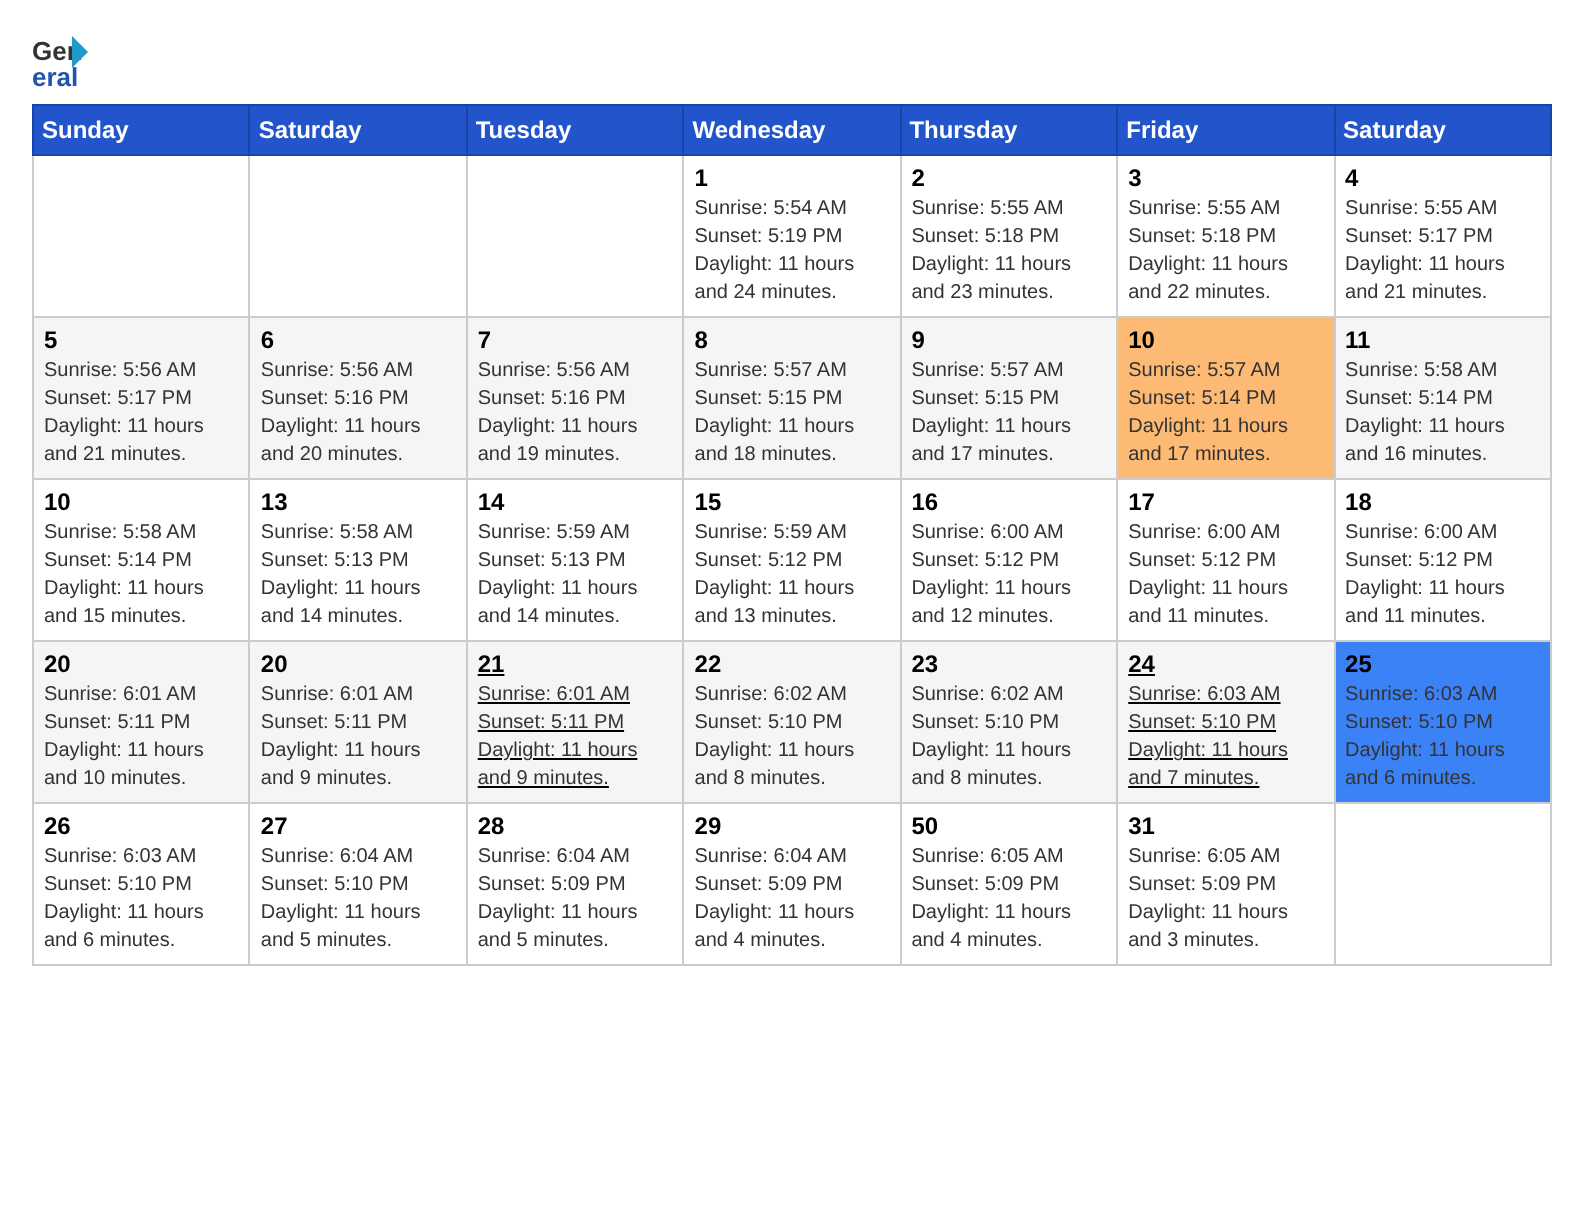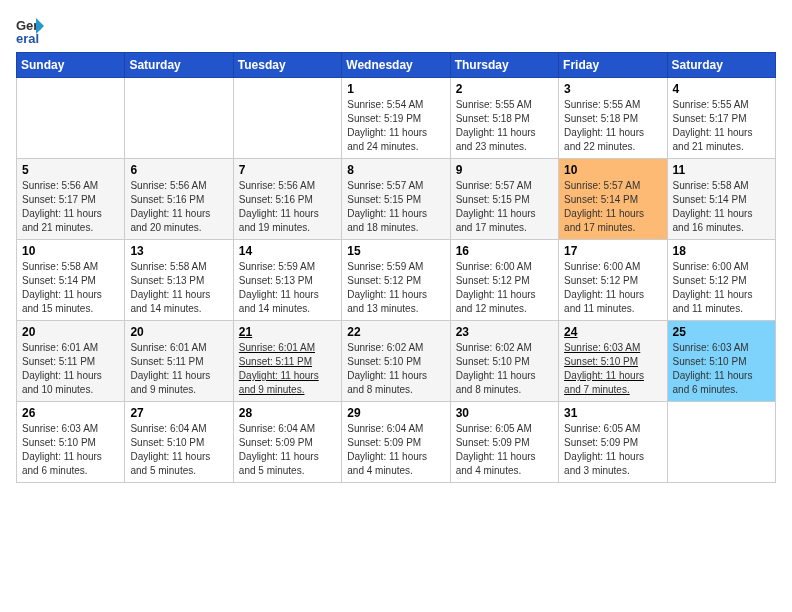--- a/index.html
+++ b/index.html
@@ -293,21 +293,21 @@
 Daylight: 11 hours
 and 8 minutes.</div>
         </td>
         <td style="background: rgb(245, 245, 245); text-decoration: underline;">
           <div class="day-number">24</div>
           <div class="day-info" style="white-space: pre-line;">Sunrise: 6:03 AM
 Sunset: 5:10 PM
 Daylight: 11 hours
 and 7 minutes.</div>
         </td>
-        <td style="background: #7dd3fc;">
+        <td style="background: #3b82f6;">
           <div class="day-number">25</div>
           <div class="day-info" style="white-space: pre-line;">Sunrise: 6:03 AM
 Sunset: 5:10 PM
 Daylight: 11 hours
 and 6 minutes.</div>
         </td>
       </tr>
       <tr>
         <td>
           <div class="day-number">26</div>
@@ -331,21 +331,21 @@
 and 5 minutes.</div>
         </td>
         <td>
           <div class="day-number">29</div>
           <div class="day-info" style="white-space: pre-line;">Sunrise: 6:04 AM
 Sunset: 5:09 PM
 Daylight: 11 hours
 and 4 minutes.</div>
         </td>
         <td>
-          <div class="day-number">30</div>
+          <div class="day-number">50</div>
           <div class="day-info" style="white-space: pre-line;">Sunrise: 6:05 AM
 Sunset: 5:09 PM
 Daylight: 11 hours
 and 4 minutes.</div>
         </td>
         <td>
           <div class="day-number">31</div>
           <div class="day-info" style="white-space: pre-line;">Sunrise: 6:05 AM
 Sunset: 5:09 PM
 Daylight: 11 hours

